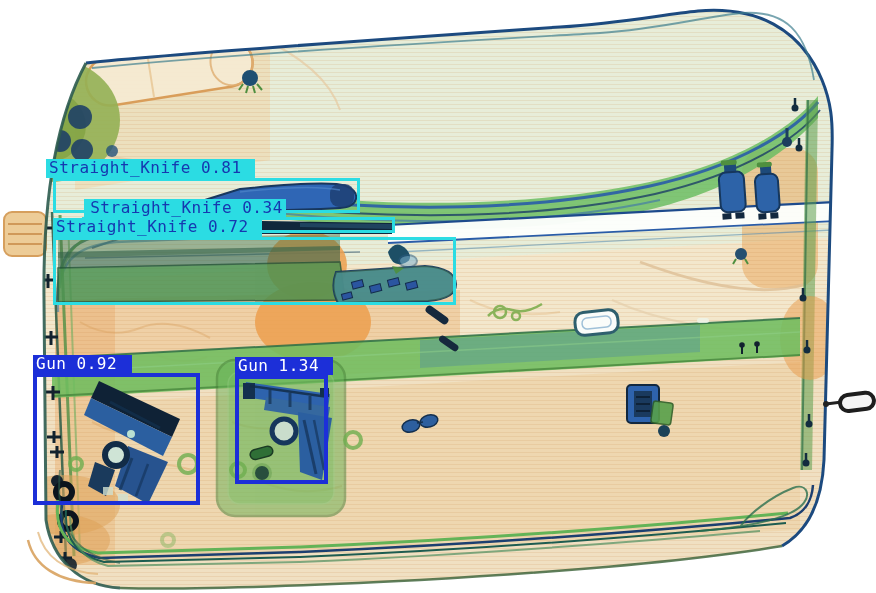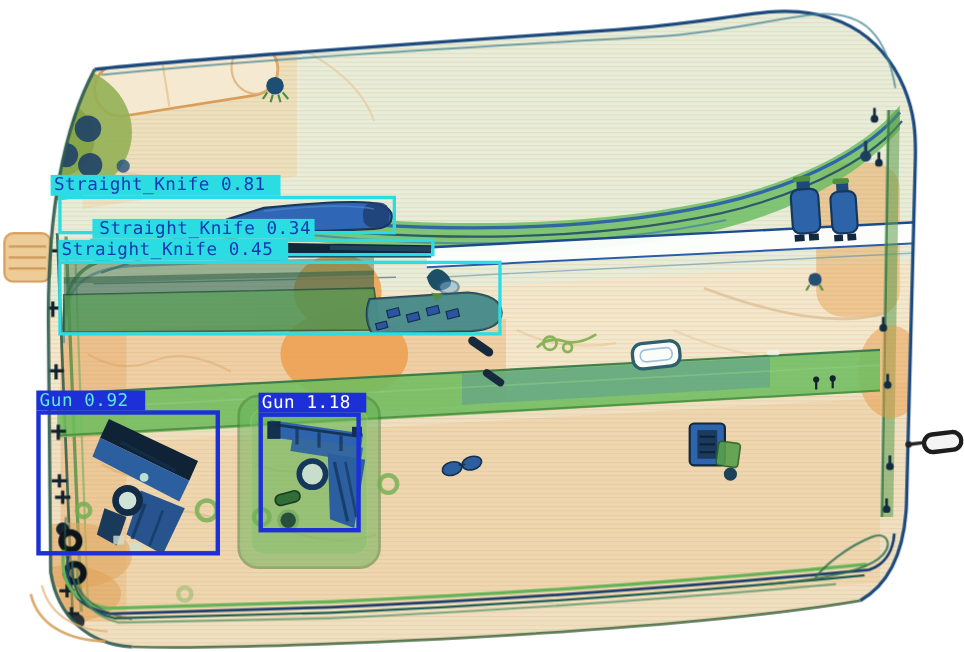--- a/index.html
+++ b/index.html
@@ -337,20 +337,20 @@
     </g>
   </g>
 </svg>
 
 <div class="det-layer">
       <div class="det-box" style="left: 53px; top: 178px; width: 307px; height: 35px; border-color: rgb(43, 220, 227); border-width: 3px;"></div>
       <div class="det-label" style="left: 46px; top: 159px; width: 209px; height: 19px; background: rgb(43, 220, 227); color: rgb(22, 56, 176);">Straight_Knife 0.81</div>
       <div class="det-box" style="left: 82px; top: 217px; width: 313px; height: 16px; border-color: rgb(43, 220, 227); border-width: 3px;"></div>
       <div class="det-label" style="left: 84px; top: 199px; width: 202px; height: 18px; background: rgb(43, 220, 227); color: rgb(22, 56, 176); text-align: center;">Straight_Knife 0.34</div>
       <div class="det-box" style="left: 53px; top: 237px; width: 403px; height: 68px; border-color: rgb(43, 220, 227); border-width: 3px;"></div>
-      <div class="det-label" style="left: 53px; top: 218px; width: 209px; height: 19px; background: rgb(43, 220, 227); color: rgb(22, 56, 176);">Straight_Knife 0.45</div>
+      <div class="det-label" style="left: 53px; top: 218px; width: 209px; height: 19px; background: rgb(43, 220, 227); color: rgb(22, 56, 176);">Straight_Knife 0.72</div>
       <div class="det-box" style="left: 33px; top: 373px; width: 167px; height: 132px; border-color: rgb(28, 47, 216); border-width: 4px;"></div>
-      <div class="det-label" style="left: 33px; top: 355px; width: 99px; height: 18px; background: rgb(28, 47, 216); color: #5eead4;">Gun 0.92</div>
+      <div class="det-label" style="left: 33px; top: 355px; width: 99px; height: 18px; background: rgb(28, 47, 216); color: #ffffff;">Gun 0.92</div>
       <div class="det-box" style="left: 235px; top: 375px; width: 93px; height: 109px; border-color: rgb(28, 47, 216); border-width: 4px;"></div>
-      <div class="det-label" style="left: 235px; top: 357px; width: 98px; height: 18px; background: rgb(28, 47, 216); color: rgb(255, 255, 255);">Gun 1.18</div>
+      <div class="det-label" style="left: 235px; top: 357px; width: 98px; height: 18px; background: rgb(28, 47, 216); color: rgb(255, 255, 255);">Gun 1.34</div>
     </div>
 
 </div>
 
 </body></html>

